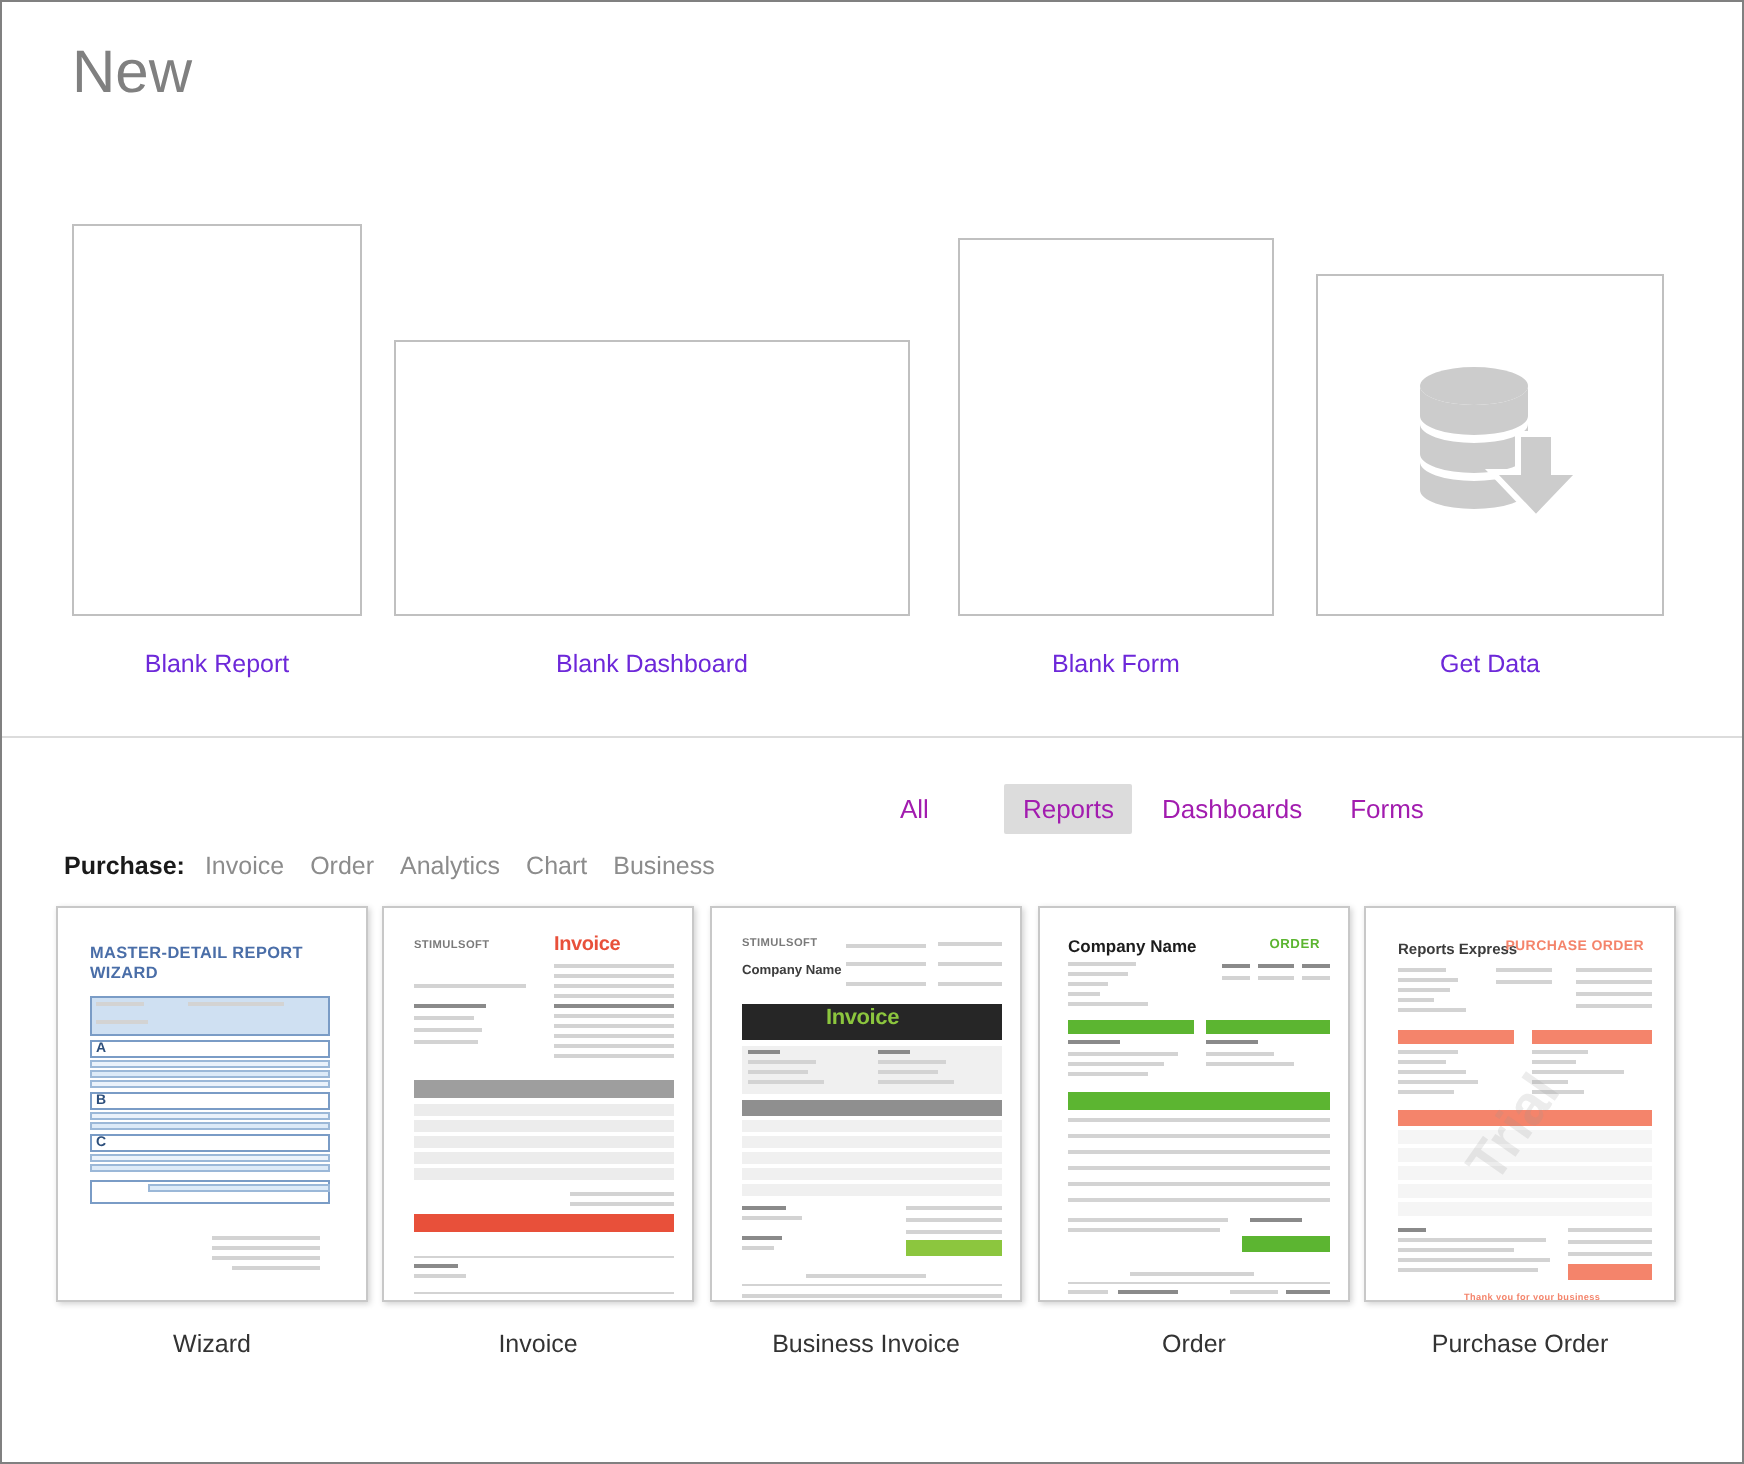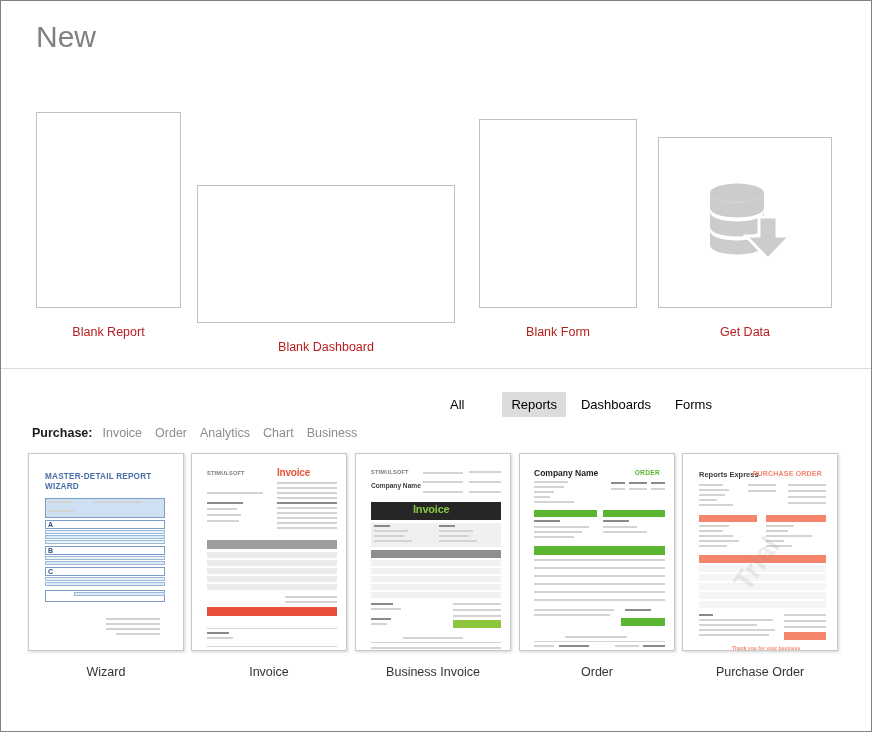--- a/index.html
+++ b/index.html
@@ -56,29 +56,29 @@
     align-items: center;
     justify-content: center;
   }
 
   .new-card-label {
     position: absolute;
     width: 100%;
     text-align: center;
     top: 224px;
     font-size: 12.5px;
-    color: #b91c1c;
+    color: #6d28d9;
     white-space: nowrap;
   }
 
   
   #card-blank-report    { left: 35px;  top: 0; width: 145px; height: 250px; }
   #card-blank-report .new-card-frame { left: 0px; top: 11px; width: 145px; height: 196px; }
 
-  #card-blank-dashboard { left: 196px; top: 15px; width: 258px; height: 250px; }
+  #card-blank-dashboard { left: 196px; top: 0; width: 258px; height: 250px; }
   #card-blank-dashboard .new-card-frame { left: 0px; top: 69px; width: 258px; height: 138px; }
 
   #card-blank-form      { left: 478px; top: 0; width: 158px; height: 250px; }
   #card-blank-form .new-card-frame { left: 0px; top: 18px; width: 158px; height: 189px; }
 
   #card-get-data        { left: 657px; top: 0; width: 174px; height: 250px; }
   #card-get-data .new-card-frame { left: 0px; top: 36px; width: 174px; height: 171px; }
 
   #card-blank-dashboard .new-card-label,
   #card-blank-form .new-card-label,
@@ -144,21 +144,21 @@
     left: 440px;
     top: 1px;
     height: 28px;
     display: flex;
     align-items: center;
     gap: 0px;
   }
 
   .filter-tab {
     font-size: 13px;
-    color: #000000;
+    color: #a21caf;
     padding: 5px 9px;
     white-space: nowrap;
     cursor: default;
     border-radius: 1px;
     margin-right: 6px;
   }
   .filter-tab.selected {
     background: #dcdcdc;
     margin-left: 23px;
   }

